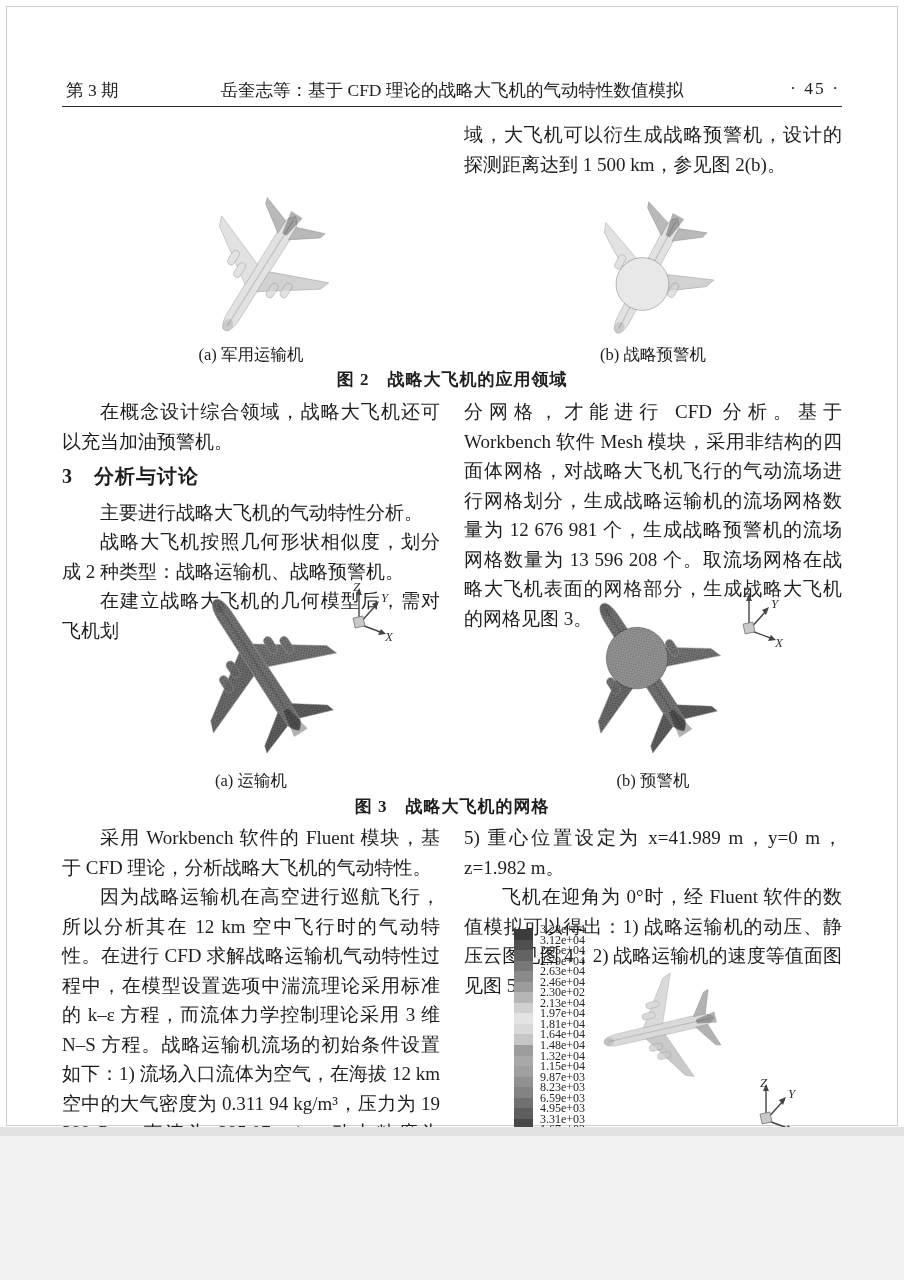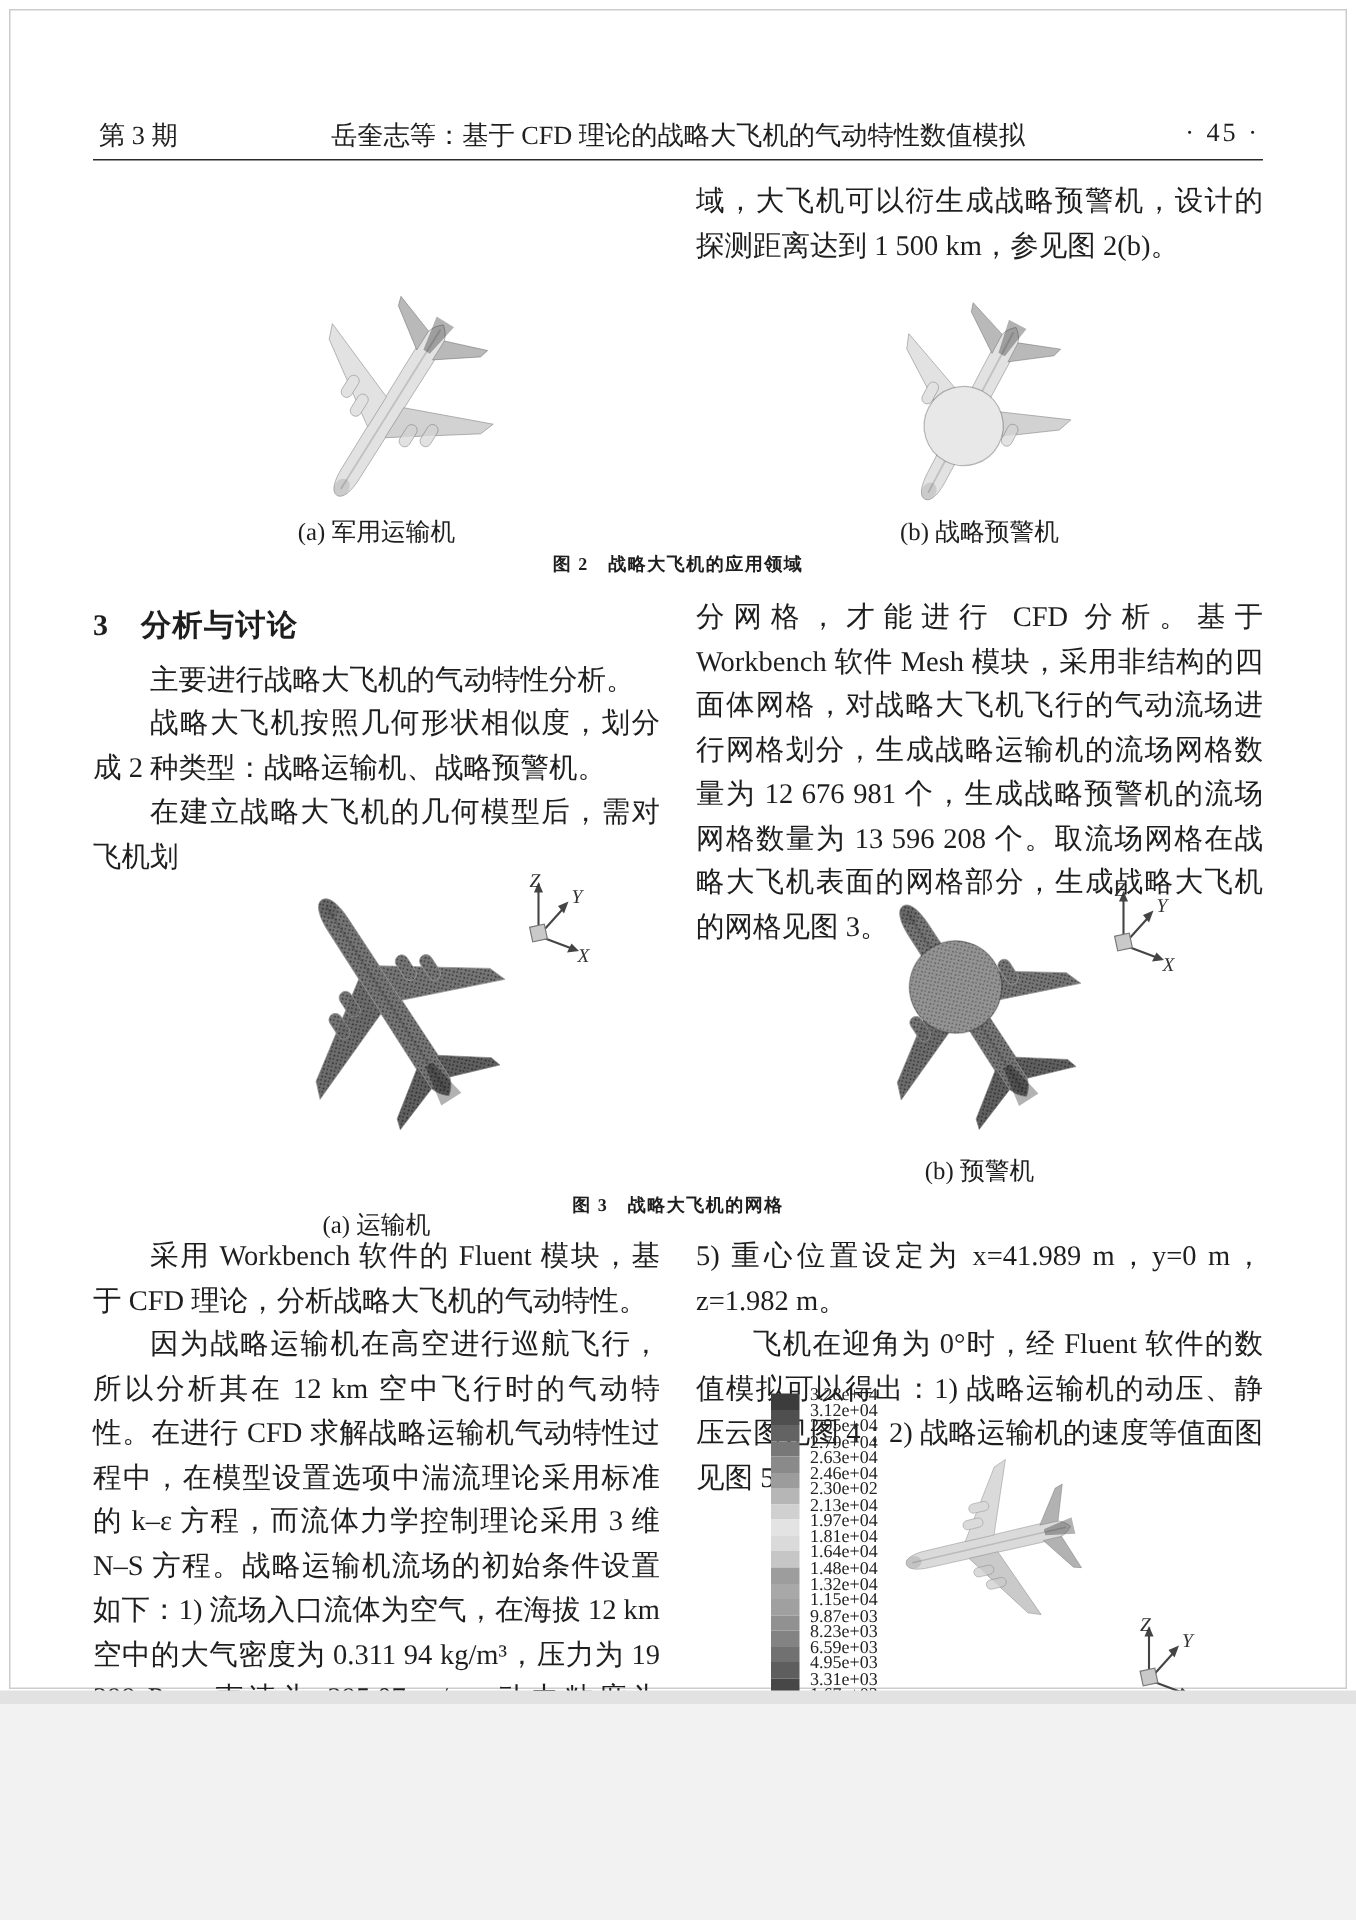--- a/index.html
+++ b/index.html
@@ -18,21 +18,21 @@
   
   .tblock{position:absolute;font-size:19px;line-height:29.5px;text-align:justify;}
   .tblock p{margin:0;}
   .tblock p.ind{text-indent:2em;}
   .colL{left:62px;width:378px;}
   .colR{left:464px;width:378px;}
   .sec-head{font-size:20px;font-weight:bold;margin:6px 0 6px 0 !important;letter-spacing:1px;}
 
   
   .subcap{position:absolute;font-size:16.5px;text-align:center;}
-  .figcap{position:absolute;font-size:12px;font-weight:bold;text-align:center;letter-spacing:1px;}
+  .figcap{position:absolute;font-size:17px;font-weight:bold;text-align:center;letter-spacing:1px;}
   svg.planebox{position:absolute;}
   svg.triad{position:absolute;}
   .triad text{font-size:13px;font-style:italic;fill:#333;font-family:"Liberation Serif",serif;}
 
   
   .colorbar{position:absolute;left:514px;top:924px;display:flex;}
   .cb-swatches{width:19px;display:flex;flex-direction:column;margin-top:5px;}
   .cb-swatch{width:19px;height:10.55px;}
   .cb-labels{margin-left:7px;font-family:Liberation Serif, serif;font-size:12px;line-height:10.55px;color:#222;}
   .cb-label{white-space:nowrap;}
@@ -110,20 +110,21 @@
   <svg class="planebox" style="left:486px;top:182px;" width="330" height="162">
     <g fill="#e2e2e2" transform="translate(166,84) rotate(208) scale(0.60) translate(-110,-130)">
       <use href="#sym-awacs"></use>
     </g>
   </svg>
   <div class="subcap" style="left:62px;top:344px;width:378px;">(a) 军用运输机</div>
   <div class="subcap" style="left:464px;top:344px;width:378px;">(b) 战略预警机</div>
   <div class="figcap" style="left:62px;top:368px;width:780px;">图 2　战略大飞机的应用领域</div>
 
   <div class="tblock colL" style="top:397px;">
+    <p class="ind">在概念设计综合领域，战略大飞机还可以充当加油预警机。</p>
     <p class="sec-head">3　分析与讨论</p>
     <p class="ind">主要进行战略大飞机的气动特性分析。</p>
     <p class="ind">战略大飞机按照几何形状相似度，划分成 2 种类型：战略运输机、战略预警机。</p>
     <p class="ind">在建立战略大飞机的几何模型后，需对飞机划</p>
   </div>
   <div class="tblock colR" style="top:397px;">
     <p>分网格，才能进行 CFD 分析。基于 Workbench 软件 Mesh 模块，采用非结构的四面体网格，对战略大飞机飞行的气动流场进行网格划分，生成战略运输机的流场网格数量为 12 676 981 个，生成战略预警机的流场网格数量为 13 596 208 个。取流场网格在战略大飞机表面的网格部分，生成战略大飞机的网格见图 3。</p>
   </div>
 
   <svg class="planebox" style="left:96px;top:578px;" width="330" height="192">
@@ -141,21 +142,21 @@
     <text x="8" y="11">Z</text>
     <text x="36" y="22">Y</text>
     <text x="40" y="61">X</text>
   </svg>
   <svg class="triad" style="left:735px;top:586px;" width="50" height="62">
     <use href="#sym-triad"></use>
     <text x="8" y="11">Z</text>
     <text x="36" y="22">Y</text>
     <text x="40" y="61">X</text>
   </svg>
-  <div class="subcap" style="left:62px;top:770px;width:378px;margin-top:36px;">(a) 运输机</div>
+  <div class="subcap" style="left:62px;top:770px;width:378px;">(a) 运输机</div>
   <div class="subcap" style="left:464px;top:770px;width:378px;">(b) 预警机</div>
   <div class="figcap" style="left:62px;top:795px;width:780px;">图 3　战略大飞机的网格</div>
 
   <div class="tblock colL" style="top:823px;">
     <p class="ind">采用 Workbench 软件的 Fluent 模块，基于 CFD 理论，分析战略大飞机的气动特性。</p>
     <p class="ind">因为战略运输机在高空进行巡航飞行，所以分析其在 12 km 空中飞行时的气动特性。在进行 CFD 求解战略运输机气动特性过程中，在模型设置选项中湍流理论采用标准的 k–ε 方程，而流体力学控制理论采用 3 维 N–S 方程。战略运输机流场的初始条件设置如下：1) 流场入口流体为空气，在海拔 12 km 空中的大气密度为 0.311 94 kg/m³，压力为 19 399 Pa，声速为 295.07 m/s，动力粘度为 1.421 6×10⁻⁵ N·s/m²；2) 大气流场入口速度为 0.8 Ma；3) 大气流场出口为自由出流；4) 机翼参考面积为 900 m²；</p>
   </div>
   <div class="tblock colR" style="top:823px;">
     <p>5) 重心位置设定为 x=41.989 m，y=0 m，z=1.982 m。</p>
     <p class="ind">飞机在迎角为 0°时，经 Fluent 软件的数值模拟可以得出：1) 战略运输机的动压、静压云图见图 4；2) 战略运输机的速度等值面图见图 5。</p>

